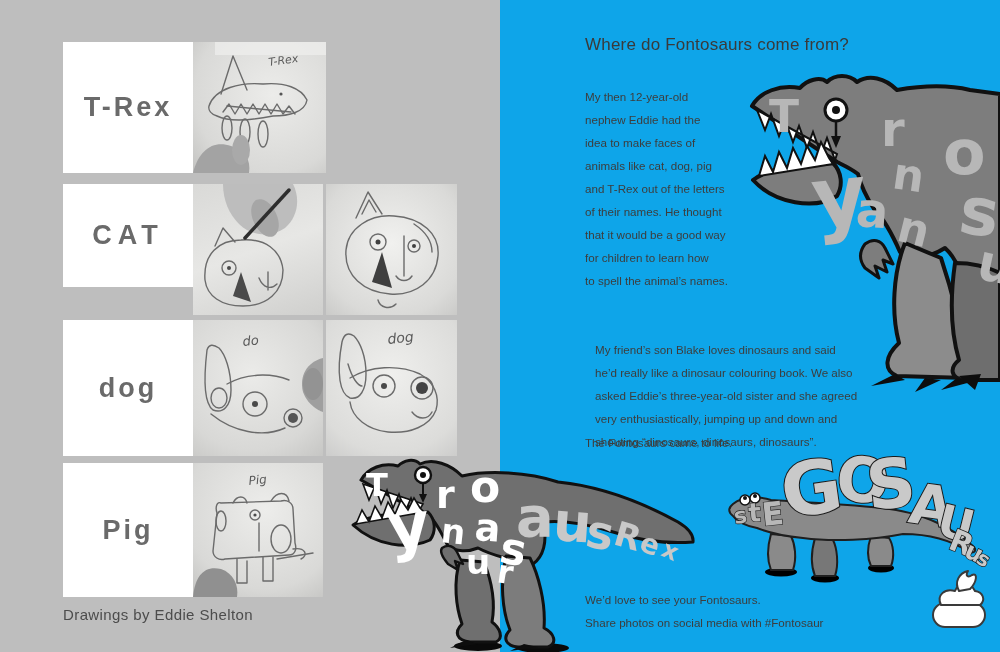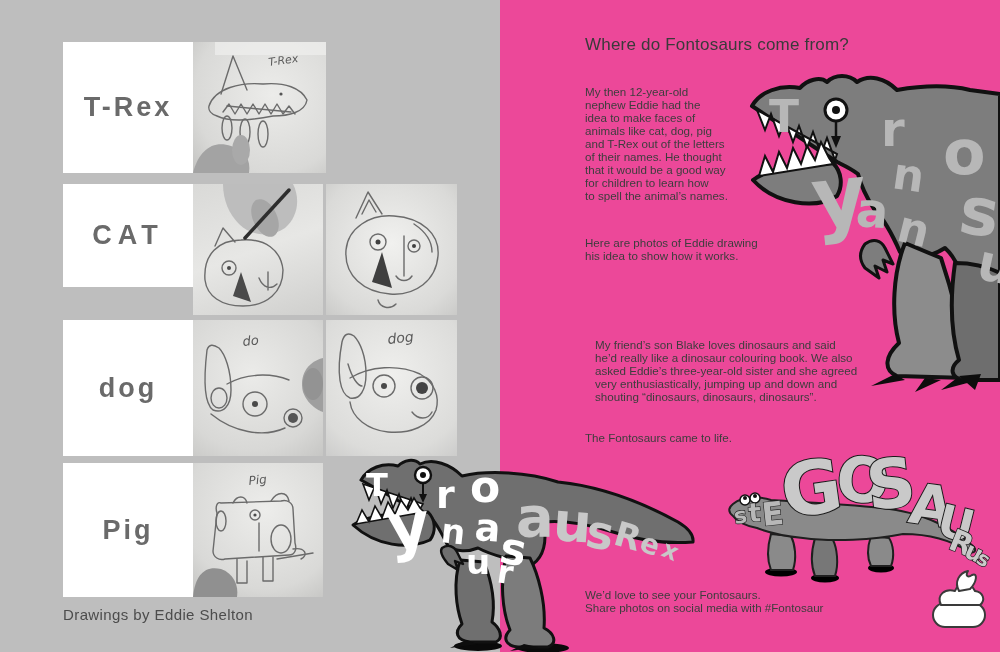--- a/index.html
+++ b/index.html
@@ -13,23 +13,23 @@
   .photo{position:absolute;overflow:hidden;}
   .photo svg{display:block;}
   .ph-trex {background:radial-gradient(circle at 60% 40%,#ececea,#d9d9d7 70%,#c2c2c0);}
   .ph-cat1 {background:linear-gradient(160deg,#d9d9d7,#e7e7e5 50%,#cfcfcd);}
   .ph-cat2 {background:radial-gradient(circle at 50% 45%,#f1f1ef,#dadad8 75%,#cacac8);}
   .ph-dog1 {background:radial-gradient(circle at 45% 40%,#ebebe9,#d8d8d6 70%,#c6c6c4);}
   .ph-dog2 {background:radial-gradient(circle at 50% 40%,#efefed,#dcdcda 75%,#cccccb);}
   .ph-pig  {background:radial-gradient(circle at 55% 35%,#ededeb,#d9d9d7 70%,#c2c2c0);}
   .caption{position:absolute;left:63px;top:606px;font-size:15px;color:#4c4c4c;letter-spacing:.4px;}
   
-  .right-page{position:absolute;left:500px;top:0;width:500px;height:652px;background:#ec4899;}
+  .right-page{position:absolute;left:500px;top:0;width:500px;height:652px;background:#0ea5e9;}
   .title{position:absolute;left:85px;top:35px;font-size:17px;color:#3a3a3a;letter-spacing:.2px;}
-  .para{position:absolute;left:85px;font-size:11.6px;line-height:13px;color:#3d3d3d;white-space:pre-line;}
+  .para{position:absolute;left:85px;font-size:11.6px;line-height:23px;color:#3d3d3d;white-space:pre-line;}
   .p0{top:85px;} .p1{top:236px;} .p2{top:278px;} .p3{top:338px;margin-left:10px;} .p4{top:431px;} .pf{top:575px;margin-top:13px;}
   
   .dino{position:absolute;}
   .dino text{font-family:"DejaVu Sans",sans-serif;font-weight:bold;}
   #big-trex{left:745px;top:68px;width:255px;height:330px;}
   #small-trex{left:338px;top:452px;width:370px;height:200px;}
   #stego{left:723px;top:438px;width:270px;height:148px;}
   #poop{left:928px;top:566px;width:62px;height:64px;}
   .sketch{stroke:#6b6b6b;stroke-width:1.4;fill:none;stroke-linecap:round;stroke-linejoin:round;}
   .script{font-family:"DejaVu Sans",sans-serif;font-style:italic;fill:#5a5a5a;}
@@ -153,22 +153,20 @@
     <div class="title">Where do Fontosaurs come from?</div>
     <div class="para p0">My then 12-year-old
 nephew Eddie had the
 idea to make faces of
 animals like cat, dog, pig
 and T-Rex out of the letters
 of their names. He thought
 that it would be a good way
 for children to learn how
 to spell the animal’s names.</div>
-    <div class="para p1">Here are photos of Eddie drawing
-his idea to show how it works.</div>
     <div class="para p3">My friend’s son Blake loves dinosaurs and said
 he’d really like a dinosaur colouring book. We also
 asked Eddie’s three-year-old sister and she agreed
 very enthusiastically, jumping up and down and
 shouting “dinosaurs, dinosaurs, dinosaurs”.</div>
     <div class="para p4">The Fontosaurs came to life.</div>
     <div class="para pf">We’d love to see your Fontosaurs.
 Share photos on social media with #Fontosaur</div>
   </div>
 

